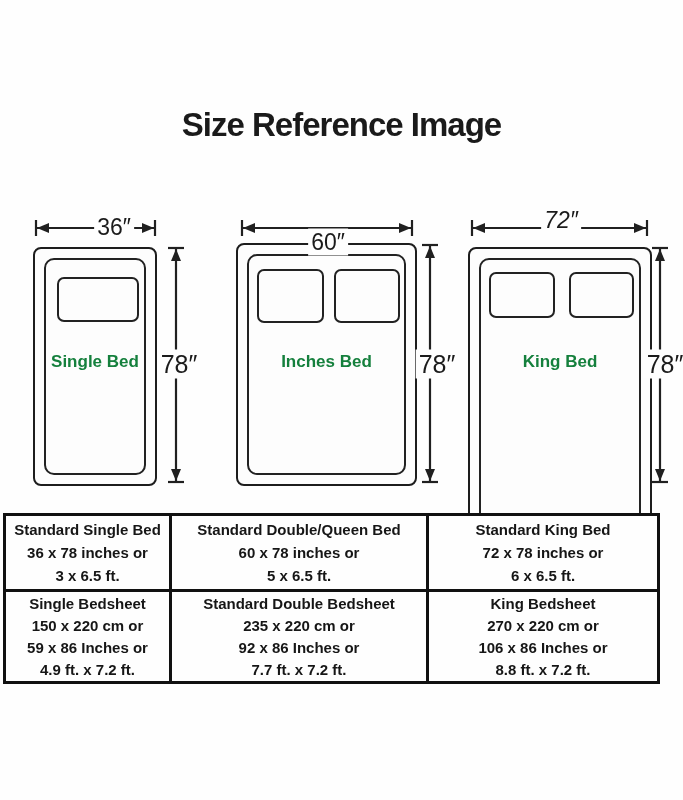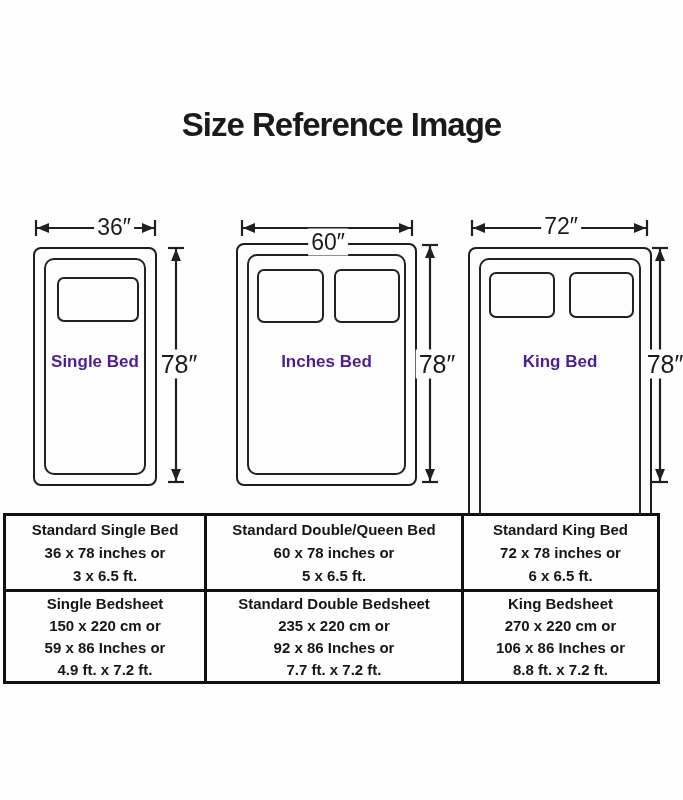--- a/index.html
+++ b/index.html
@@ -21,42 +21,42 @@
   .bed-inner{
     position:absolute;left:9px;top:9px;right:9px;bottom:9px;
     border:2px solid #222;border-radius:10px;box-sizing:border-box;
   }
   .pillow{
     position:absolute;border:2px solid #222;border-radius:7px;background:#fdfdfd;
     box-sizing:border-box;
   }
   .bed-name{
     position:absolute;left:0;width:100%;text-align:center;
-    font-size:17px;font-weight:bold;color:#4c1d95;
+    font-size:17px;font-weight:bold;color:#15803d;
   }
   .dim{
     position:absolute;transform:translate(-50%,-50%);
     background:#fefefe;padding:0 3px;color:#1b1b1b;white-space:nowrap;
   }
   .dim-w{font-size:23px;}
   .dim-h{font-size:25px;text-align:right;}
   .size-table{
     position:absolute;left:3px;top:513px;width:657px;height:171px;
     border:3px solid #111;box-sizing:border-box;display:flex;flex-direction:column;
     background:#fefefe;
   }
   .t-row{display:flex;flex-direction:row;}
   .t-row-1{height:73px;border-bottom:3px solid #111;}
   .t-row-2{flex:1;}
   .t-cell{
     display:flex;flex-direction:column;align-items:center;justify-content:center;
     box-sizing:border-box;text-align:center;
   }
   .t-cell-border{border-right:3px solid #111;}
-  .c1{width:201px;}
+  .c1{width:166px;}
   .c2{width:257px;}
   .c3{flex:1;}
   .t-row-1 .cell-line{line-height:23px;}
   .t-row-2 .cell-line{line-height:22px;}
   .cell-line{font-size:15px;font-weight:bold;color:#161616;}
 </style>
 </head>
 <body>
 
 <div class="page">
@@ -132,21 +132,21 @@
   <div class="bed" style="left:468px;top:247px;width:184px;height:288px;">
     <div class="bed-inner">
       <div class="pillow" style="left:8px;top:12px;width:66px;height:46px;"></div>
       <div class="pillow" style="left:88px;top:12px;width:65px;height:46px;"></div>
     </div>
     <div class="bed-name" style="top:103px;">King Bed</div>
   </div>
 
   <span class="dim dim-w" style="left:98px;top:227px;margin-left:16px;">36″</span>
   <span class="dim dim-w" style="left:328px;top:242px;">60″</span>
-  <span class="dim dim-w" style="left:561px;top:226px;">72″</span>
+  <span class="dim dim-w" style="left:561px;top:220px;font-style:italic;">72″</span>
   <span class="dim dim-h" style="left:179px;top:364px;">78″</span>
   <span class="dim dim-h" style="left:437px;top:364px;">78″</span>
   <span class="dim dim-h" style="left:665px;top:364px;">78″</span>
 
   <div class="size-table">
     <div class="t-row t-row-1">
       <div class="t-cell t-cell-border c1">
         <div class="cell-line">Standard Single Bed</div>
         <div class="cell-line">36 x 78 inches or</div>
         <div class="cell-line">3 x 6.5 ft.</div>

